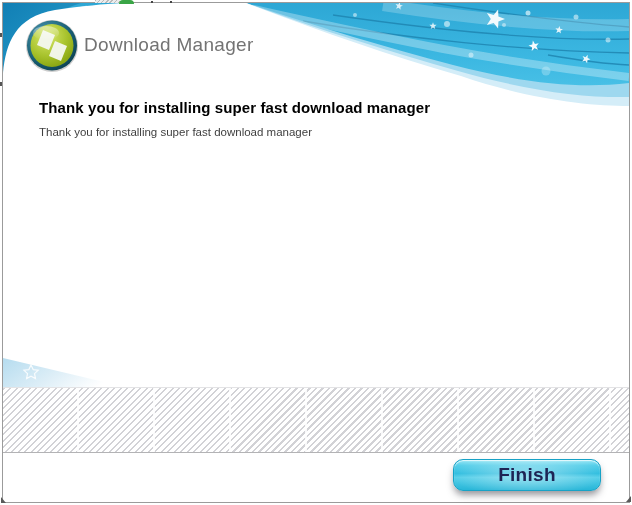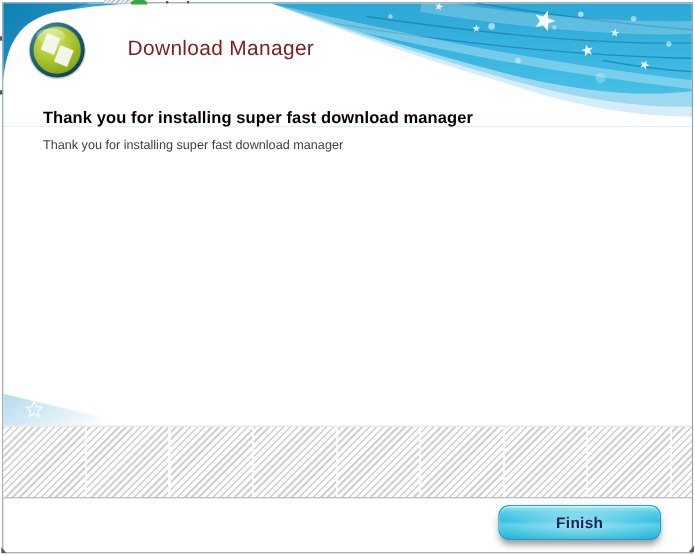--- a/index.html
+++ b/index.html
@@ -10,21 +10,21 @@
   }
   .dialog{
     position:absolute;left:2px;top:2px;width:626px;height:499px;
     border:1px solid #9b9b9b;background:#ffffff;
   }
   
   .header-wave{position:absolute;left:0;top:0;width:626px;height:112px;}
   .app-icon{position:absolute;left:22px;top:16px;width:54px;height:54px;}
   .app-title{
     position:absolute;left:81px;top:31px;
-    font-size:19px;letter-spacing:.3px;color:#7f1d1d;margin-left:32px;
+    font-size:19px;letter-spacing:.3px;color:#737373;
   }
   
   .heading{
     position:absolute;left:36px;top:96px;
     font-size:15px;font-weight:bold;color:#000000;letter-spacing:.1px;
   }
   .subheading{
     position:absolute;left:36px;top:123px;
     font-size:11.5px;color:#3f3f3f;
   }
@@ -40,21 +40,21 @@
     box-sizing:border-box;
   }
   
   .finish-btn{
     position:absolute;left:450px;top:456px;width:148px;height:32px;
     border:1px solid #17a2c6;border-radius:10px;
     background:
       radial-gradient(ellipse 90% 130% at 50% 48%, rgba(255,255,255,.45) 0%, rgba(255,255,255,0) 58%),
       linear-gradient(180deg,#9de8f6 0%, #55cee9 18%, #2ebddf 45%, #55cfe9 58%, #28b6d8 100%);
     box-shadow:0 5px 7px -1px rgba(50,50,60,.5), inset 0 1px 1px rgba(255,255,255,.75);
-    color:#1e2454;font-size:14px;font-weight:bold;letter-spacing:.3px;
+    color:#1e2454;font-size:19px;font-weight:bold;letter-spacing:.3px;
     font-family:"Liberation Sans", sans-serif;
     display:flex;align-items:center;justify-content:center;
     cursor:pointer;padding:0;
   }
   
   .artifact{position:absolute;}
   .art-hatch{left:95px;top:0;width:25px;height:3px;
     background:repeating-linear-gradient(135deg,#b9b9b9 0 1px,#ececec 1px 3px);}
   .art-green{left:119px;top:0;width:15px;height:4px;background:#3aa546;border-radius:8px 8px 0 0;}
   .art-dot1{left:151px;top:1px;width:2px;height:2px;background:#444;}

